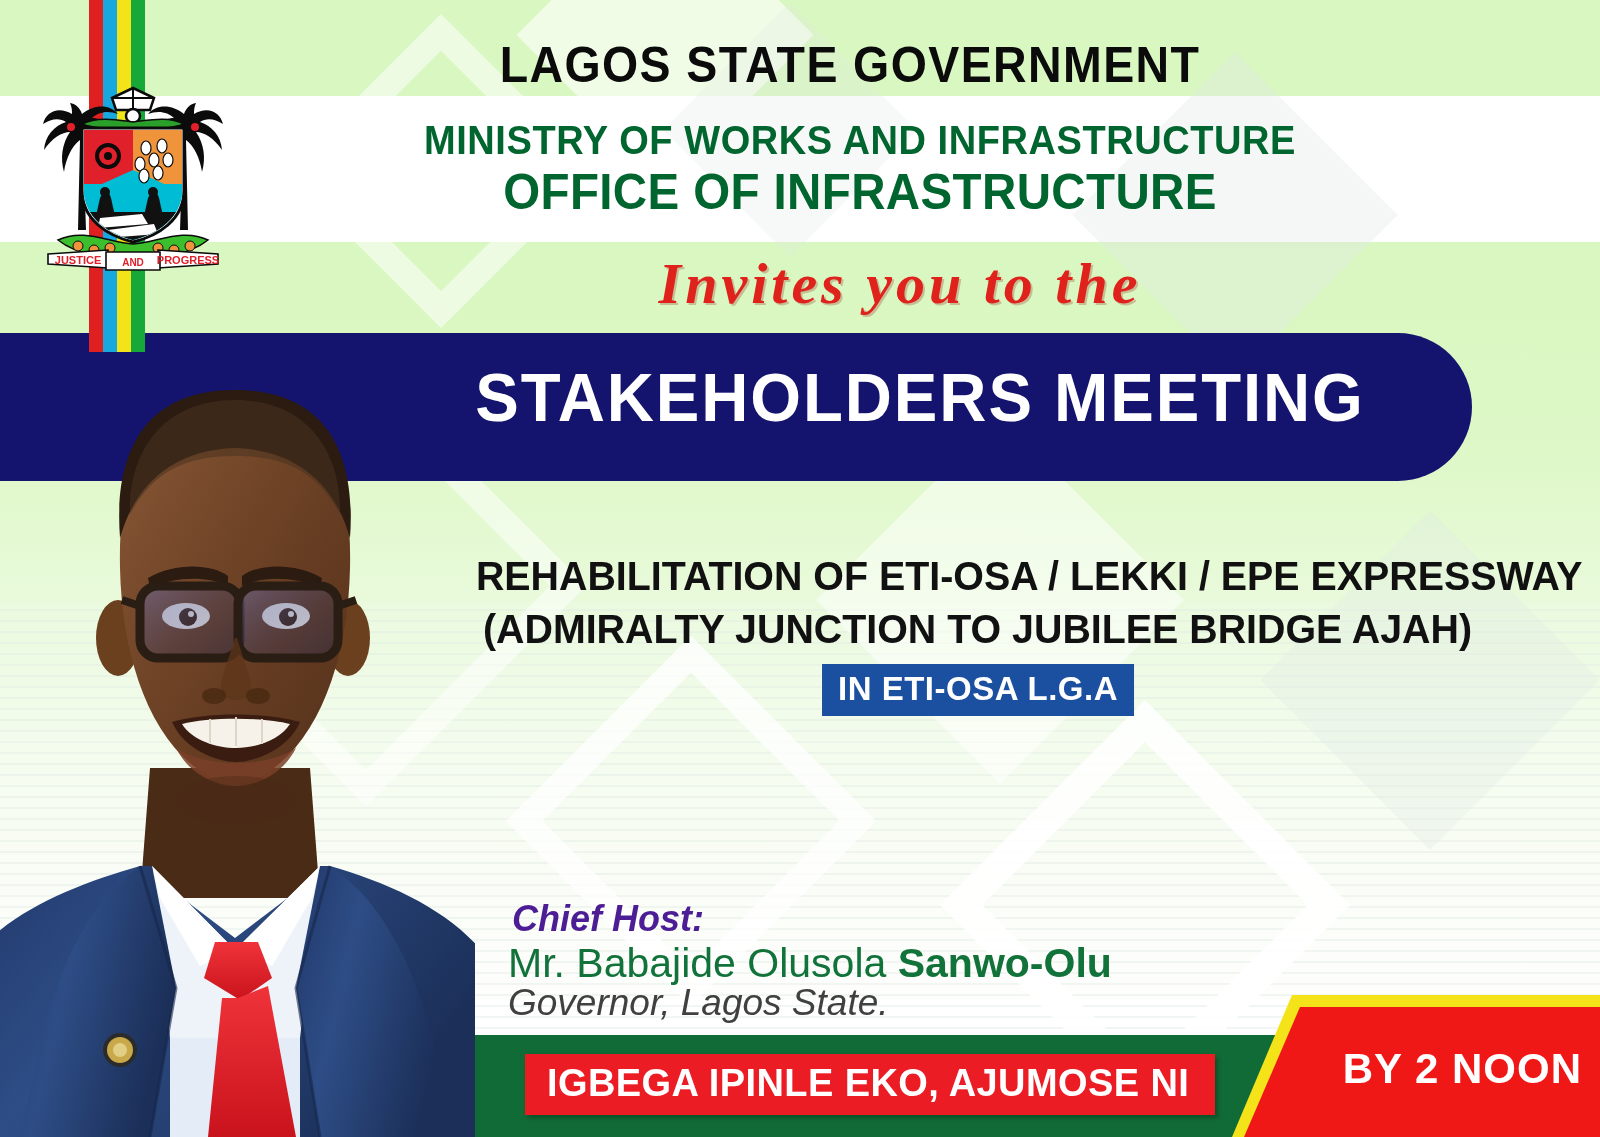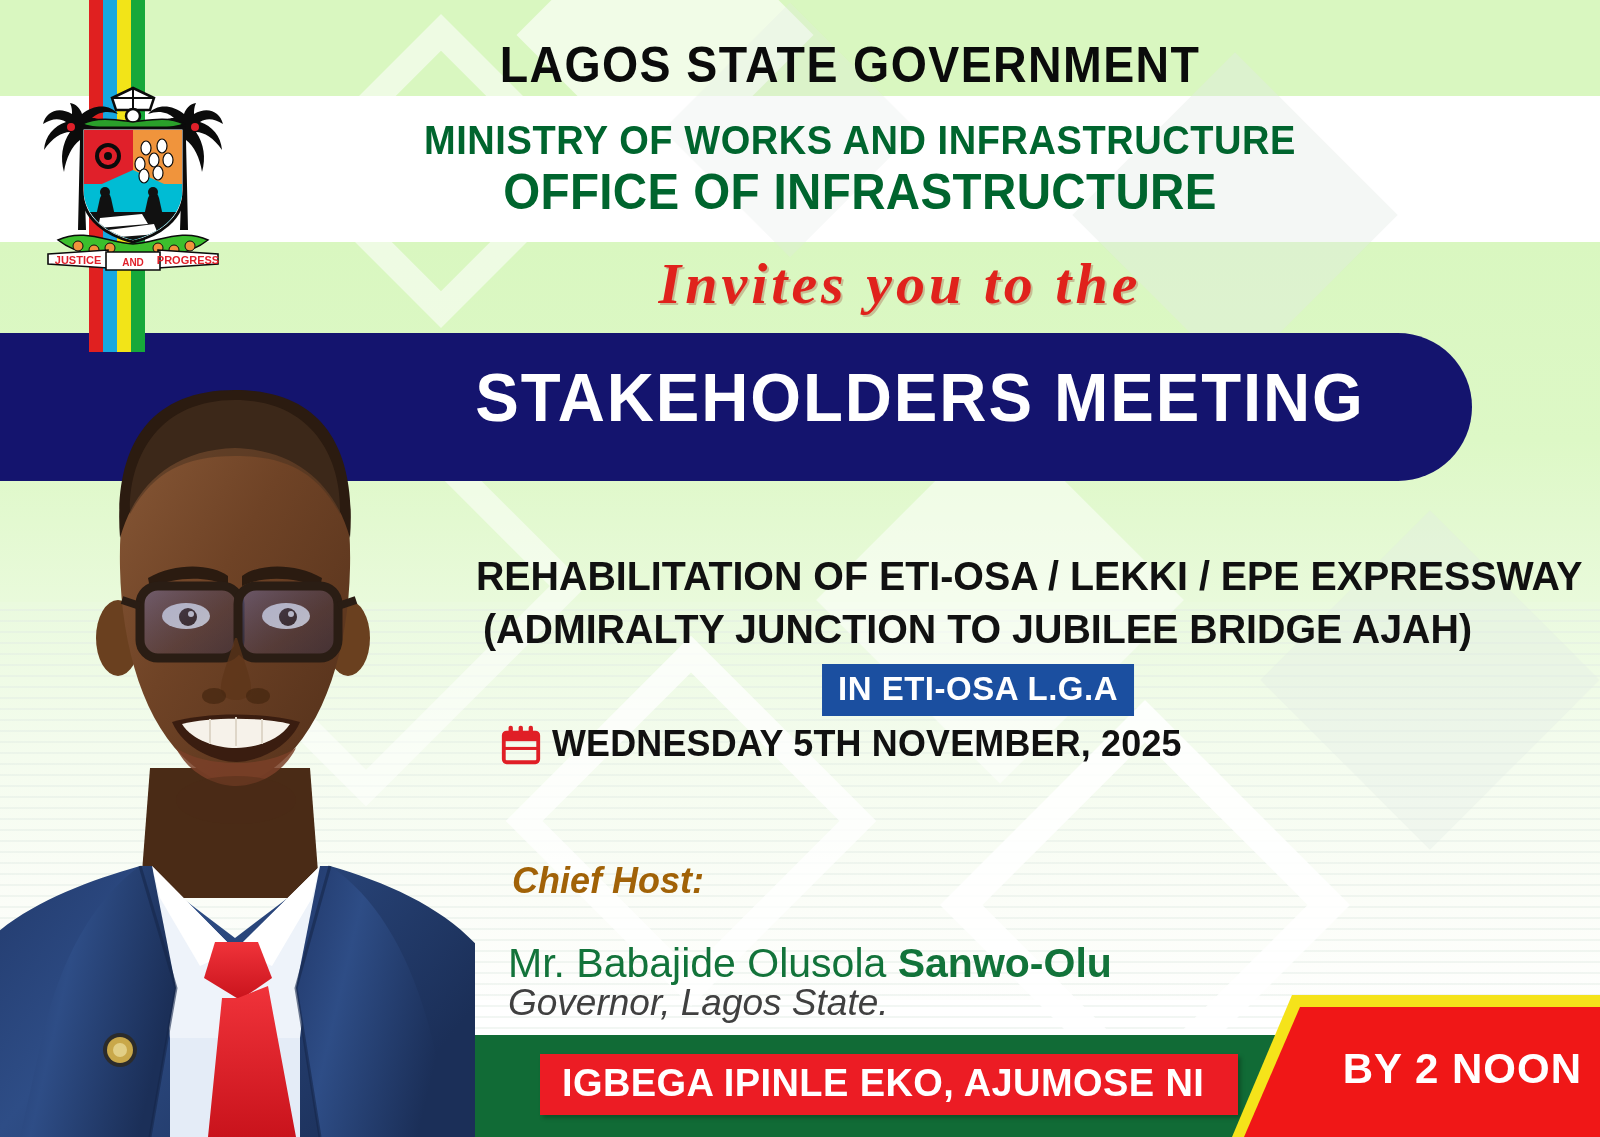--- a/index.html
+++ b/index.html
@@ -220,25 +220,25 @@
     line-height: 1.16;
     transform: scaleX(0.97);
     transform-origin: left center;
     white-space: nowrap;
   }
   #row-date  { top: 723px; }
   #row-venue { top: 785px; }
 
   #chief-host-label {
     position: absolute;
-    left: 512px; top: 860px;
+    left: 512px; top: 898px;
     font-size: 36px;
     font-weight: bold;
     font-style: italic;
-    color: #a16207;
+    color: #4c1d95;
     z-index: 10;
     white-space: nowrap;
   }
   #host-name {
     position: absolute;
     left: 508px; top: 940px;
     font-size: 41px;
     color: #12733a;
     z-index: 10;
     white-space: nowrap;
@@ -257,27 +257,27 @@
   
   #footer-green {
     position: absolute;
     left: 0; bottom: 0;
     width: 1600px; height: 102px;
     background: #116b36;
     z-index: 11;
   }
   #slogan {
     position: absolute;
-    left: 540px; bottom: 22px;
+    left: 525px; bottom: 22px;
     background: #ec1c24;
     color: #ffffff;
     font-size: 38px;
     font-weight: bold;
     letter-spacing: .4px;
-    padding: 8px 34px 10px 22px;
+    padding: 8px 26px 10px 22px;
     z-index: 14;
     white-space: nowrap;
     box-shadow: 3px 3px 4px rgba(0,0,0,.25);
   }
   #time-badge {
     position: absolute;
     right: 0; bottom: 0;
     width: 368px; height: 142px;
     background: #f5e31a;
     clip-path: polygon(60px 0, 368px 0, 368px 142px, 0 142px);
@@ -495,33 +495,20 @@
       <path d="M176 410 C206 430 266 430 296 410 C282 438 254 448 236 448 C218 448 190 438 176 410 Z" fill="#7a3f28" opacity=".85"></path>
 
       <ellipse cx="236" cy="462" rx="60" ry="24" fill="#4a2b16" opacity=".4"></ellipse>
     </svg>
   </div>
 
   <div id="project-line1">REHABILITATION OF ETI-OSA / LEKKI / EPE EXPRESSWAY</div>
   <div id="project-line2">(ADMIRALTY JUNCTION TO JUBILEE BRIDGE AJAH)</div>
   <div id="lga-badge">IN ETI-OSA L.G.A</div>
 
-  <div class="info-row" id="row-date">
-    <span class="info-icon">
-      <svg viewBox="0 0 46 46" width="44" height="44">
-        <rect x="5" y="10" width="36" height="31" rx="3" fill="none" stroke="#e01f26" stroke-width="4"></rect>
-        <rect x="5" y="10" width="36" height="9" fill="#e01f26"></rect>
-        <rect x="10" y="3" width="4.5" height="11" rx="2" fill="#e01f26"></rect>
-        <rect x="20.5" y="3" width="4.5" height="11" rx="2" fill="#e01f26"></rect>
-        <rect x="31" y="3" width="4.5" height="11" rx="2" fill="#e01f26"></rect>
-        <rect x="5" y="25" width="36" height="3.2" fill="#e01f26"></rect>
-      </svg>
-    </span>
-    <span class="info-text">WEDNESDAY 5TH NOVEMBER, 2025</span>
-  </div>
 
 
   <div id="chief-host-label">Chief Host:</div>
   <div id="host-name"><span>Mr. Babajide Olusola </span><span class="surname">Sanwo-Olu</span></div>
   <div id="host-role">Governor, Lagos State.</div>
 
   <div id="footer-green"></div>
   <div id="slogan">IGBEGA IPINLE EKO, AJUMOSE NI</div>
   <div id="time-badge"></div>
   <div id="time-badge-inner"></div>

